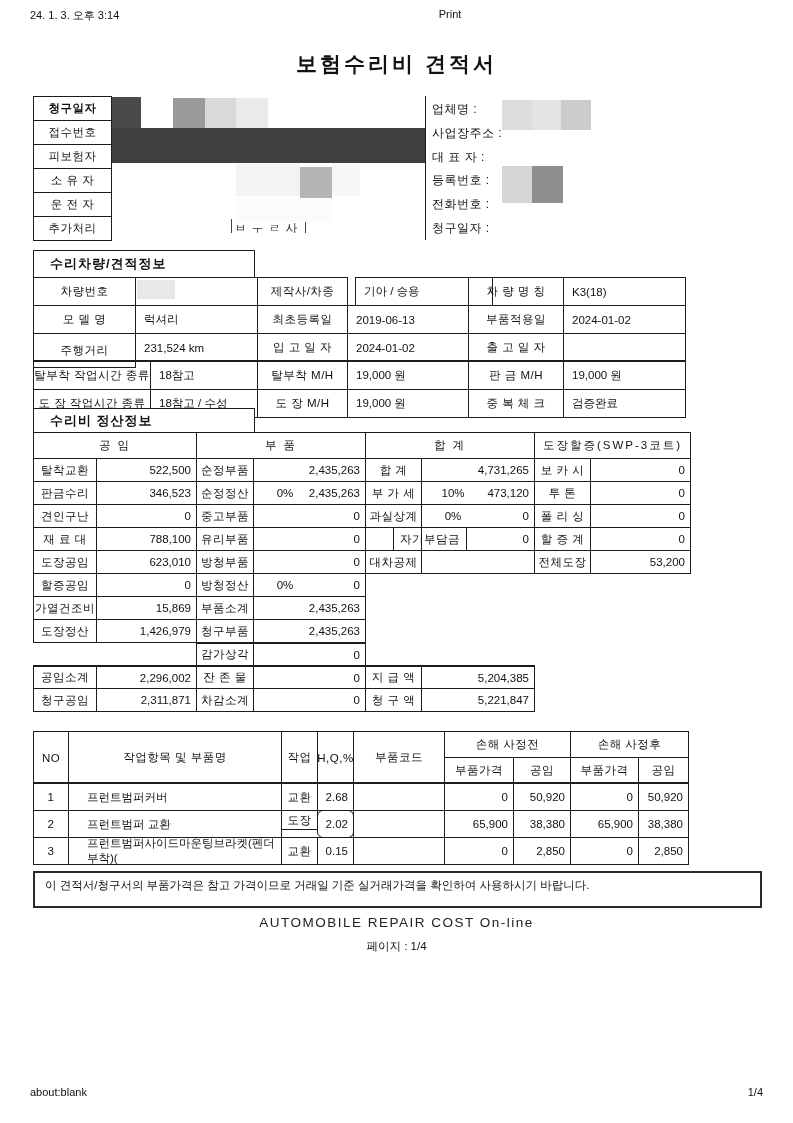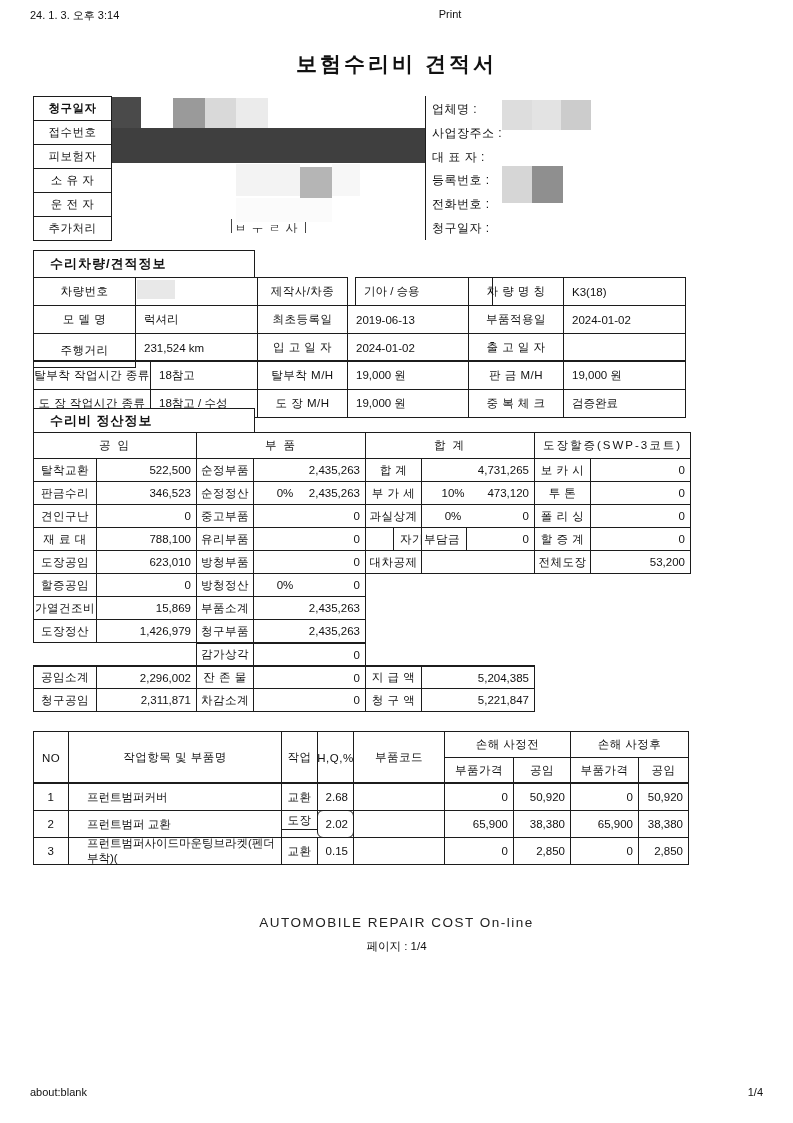--- a/index.html
+++ b/index.html
@@ -34,20 +34,23 @@
   .stamp span{font-size:12px;line-height:19px;letter-spacing:5px;color:#333;white-space:nowrap;}
 </style>
 </head>
 <body>
 
 <div class="page" id="pg">
   <div class="txt hdr-dt">24. 1. 3. 오후 3:14</div>
   <div class="txt hdr-print">Print</div>
   <div class="txt doc-title">보험수리비 견적서</div>
 
+  <div class="note-box">
+    <span>이 견적서/청구서의 부품가격은 참고 가격이므로 거래일 기준 실거래가격을 확인하여 사용하시기 바랍니다.</span>
+  </div>
   <div class="txt brand">AUTOMOBILE REPAIR COST On-line</div>
   <div class="txt pageline">페이지 : 1/4</div>
   <div class="txt foot-l">about:blank</div>
   <div class="txt foot-r">1/4</div>
 <div class="cell lab" style="left: 33px; top: 96px; width: 79px; height: 25px; font-weight: 600;">청구일자</div>
     <div class="cell lab" style="left: 33px; top: 120px; width: 79px; height: 25px;">접수번호</div>
     <div class="cell lab" style="left: 33px; top: 144px; width: 79px; height: 25px;">피보험자</div>
     <div class="cell lab" style="left: 33px; top: 168px; width: 79px; height: 25px;">소 유 자</div>
     <div class="cell lab" style="left: 33px; top: 192px; width: 79px; height: 25px;">운 전 자</div>
     <div class="cell lab" style="left: 33px; top: 216px; width: 79px; height: 25px;">추가처리</div>

